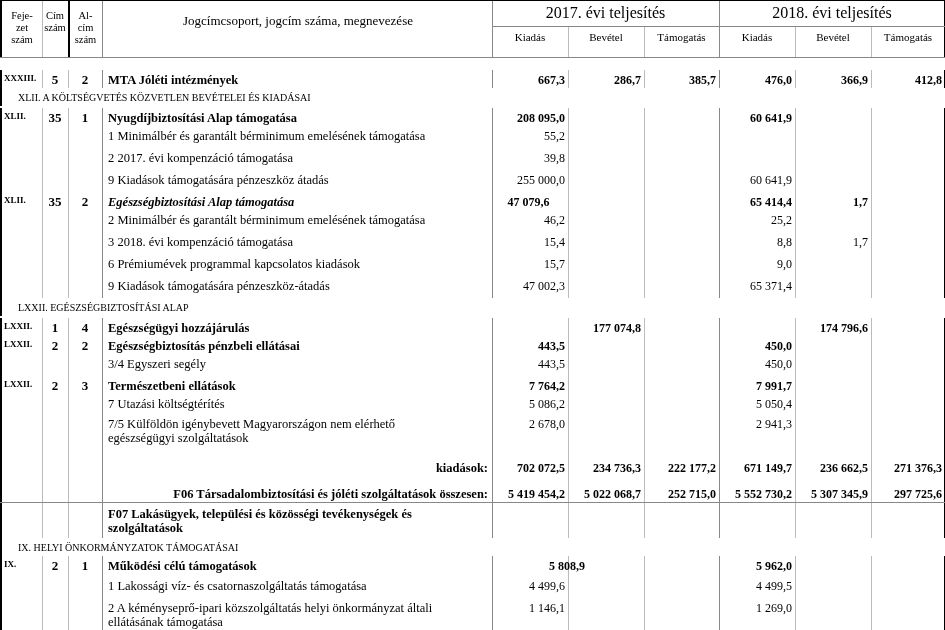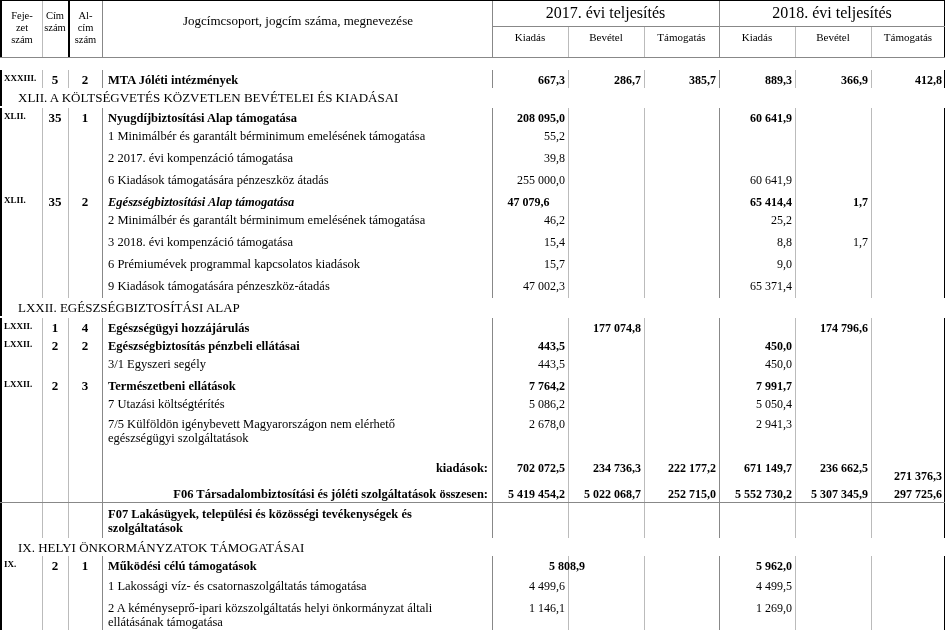--- a/index.html
+++ b/index.html
@@ -11,21 +11,21 @@
   .vl.light { background:#bbb; }
   .hl { position:absolute; height:1px; background:#888; }
   .hl.dark { background:#000; }
   .txt { position:absolute; white-space:nowrap; font-size:12.5px; line-height:14px; }
   .b { font-weight:bold; }
   .hdr { position:absolute; text-align:center; font-size:10.5px; line-height:12px; }
   .num { position:absolute; text-align:right; font-size:12px; line-height:14px; white-space:nowrap; }
   .num.b { font-weight:bold; }
   .code { position:absolute; text-align:center; font-weight:bold; font-size:13px; line-height:14px; }
   .fej { position:absolute; font-weight:bold; font-size:9px; line-height:12px; }
-  .section { position:absolute; font-size:13px; line-height:15px; white-space:nowrap; }
+  .section { position:absolute; font-size:10px; line-height:15px; white-space:nowrap; }
 </style>
 </head>
 <body>
 
 <div id="doc">
     <div class="vl dark" style="left:0;top:0;height:57px;"></div>
     <div class="vl light" style="left:42px;top:0;height:57px;"></div>
     <div class="vl dark" style="left:68px;top:0;height:57px;"></div>
     <div class="vl" style="left:102px;top:0;height:57px;"></div>
     <div class="vl" style="left:492px;top:0;height:57px;"></div>
@@ -46,21 +46,21 @@
     <div class="vl light" style="left:871px;top:70px;height:18px;"></div>
     <div class="vl" style="left:719px;top:70px;height:18px;"></div>
     <div class="vl dark" style="left:944px;top:70px;height:18px;"></div>
     <div class="fej" style="left:4px;top:72px;">XXXIII.</div>
     <div class="code" style="left:42px;top:73px;width:26px;">5</div>
     <div class="code" style="left:68px;top:73px;width:34px;">2</div>
     <div class="txt b" style="left:108px;top:73px;">MTA Jóléti intézmények</div>
     <div class="num b" style="left:492px;width:73px;top:73px;">667,3</div>
     <div class="num b" style="left:568px;width:73px;top:73px;">286,7</div>
     <div class="num b" style="left:644px;width:72px;top:73px;">385,7</div>
-    <div class="num b" style="left:719px;width:73px;top:73px;">889,3</div>
+    <div class="num b" style="left:719px;width:73px;top:73px;">476,0</div>
     <div class="num b" style="left:795px;width:73px;top:73px;">366,9</div>
     <div class="num b" style="left:871px;width:71px;top:73px;">412,8</div>
     <div class="vl dark" style="left:0;top:88px;height:18px;"></div>
     <div class="section" style="left:18px;top:90px;">XLII. A KÖLTSÉGVETÉS KÖZVETLEN BEVÉTELEI ÉS KIADÁSAI</div>
     <div class="vl dark" style="left:0;top:108px;height:18px;"></div>
     <div class="vl light" style="left:42px;top:108px;height:18px;"></div>
     <div class="vl light" style="left:68px;top:108px;height:18px;"></div>
     <div class="vl" style="left:102px;top:108px;height:18px;"></div>
     <div class="vl" style="left:492px;top:108px;height:18px;"></div>
     <div class="vl light" style="left:568px;top:108px;height:18px;"></div>
@@ -105,21 +105,21 @@
     <div class="vl light" style="left:42px;top:170px;height:22px;"></div>
     <div class="vl light" style="left:68px;top:170px;height:22px;"></div>
     <div class="vl" style="left:102px;top:170px;height:22px;"></div>
     <div class="vl" style="left:492px;top:170px;height:22px;"></div>
     <div class="vl light" style="left:568px;top:170px;height:22px;"></div>
     <div class="vl light" style="left:644px;top:170px;height:22px;"></div>
     <div class="vl light" style="left:795px;top:170px;height:22px;"></div>
     <div class="vl light" style="left:871px;top:170px;height:22px;"></div>
     <div class="vl" style="left:719px;top:170px;height:22px;"></div>
     <div class="vl dark" style="left:944px;top:170px;height:22px;"></div>
-    <div class="txt" style="left:108px;top:173px;">6 Kiadások támogatására pénzeszköz átadás</div>
+    <div class="txt" style="left:108px;top:173px;">9 Kiadások támogatására pénzeszköz átadás</div>
     <div class="num" style="left:492px;width:73px;top:173px;">255 000,0</div>
     <div class="num" style="left:719px;width:73px;top:173px;">60 641,9</div>
     <div class="vl dark" style="left:0;top:192px;height:18px;"></div>
     <div class="vl light" style="left:42px;top:192px;height:18px;"></div>
     <div class="vl light" style="left:68px;top:192px;height:18px;"></div>
     <div class="vl" style="left:102px;top:192px;height:18px;"></div>
     <div class="vl" style="left:492px;top:192px;height:18px;"></div>
     <div class="vl light" style="left:568px;top:192px;height:18px;"></div>
     <div class="vl light" style="left:644px;top:192px;height:18px;"></div>
     <div class="vl light" style="left:795px;top:192px;height:18px;"></div>
@@ -230,21 +230,21 @@
     <div class="vl light" style="left:42px;top:354px;height:22px;"></div>
     <div class="vl light" style="left:68px;top:354px;height:22px;"></div>
     <div class="vl" style="left:102px;top:354px;height:22px;"></div>
     <div class="vl" style="left:492px;top:354px;height:22px;"></div>
     <div class="vl light" style="left:568px;top:354px;height:22px;"></div>
     <div class="vl light" style="left:644px;top:354px;height:22px;"></div>
     <div class="vl light" style="left:795px;top:354px;height:22px;"></div>
     <div class="vl light" style="left:871px;top:354px;height:22px;"></div>
     <div class="vl" style="left:719px;top:354px;height:22px;"></div>
     <div class="vl dark" style="left:944px;top:354px;height:22px;"></div>
-    <div class="txt" style="left:108px;top:357px;">3/1 Egyszeri segély</div>
+    <div class="txt" style="left:108px;top:357px;">3/4 Egyszeri segély</div>
     <div class="num" style="left:492px;width:73px;top:357px;">443,5</div>
     <div class="num" style="left:719px;width:73px;top:357px;">450,0</div>
     <div class="vl dark" style="left:0;top:376px;height:18px;"></div>
     <div class="vl light" style="left:42px;top:376px;height:18px;"></div>
     <div class="vl light" style="left:68px;top:376px;height:18px;"></div>
     <div class="vl" style="left:102px;top:376px;height:18px;"></div>
     <div class="vl" style="left:492px;top:376px;height:18px;"></div>
     <div class="vl light" style="left:568px;top:376px;height:18px;"></div>
     <div class="vl light" style="left:644px;top:376px;height:18px;"></div>
     <div class="vl light" style="left:795px;top:376px;height:18px;"></div>
@@ -296,21 +296,21 @@
     <div class="vl light" style="left:795px;top:456px;height:26px;"></div>
     <div class="vl light" style="left:871px;top:456px;height:26px;"></div>
     <div class="vl" style="left:719px;top:456px;height:26px;"></div>
     <div class="vl dark" style="left:944px;top:456px;height:26px;"></div>
     <div class="txt b" style="right:457px;top:461px;">kiadások:</div>
     <div class="num b" style="left:492px;width:73px;top:461px;">702 072,5</div>
     <div class="num b" style="left:568px;width:73px;top:461px;">234 736,3</div>
     <div class="num b" style="left:644px;width:72px;top:461px;">222 177,2</div>
     <div class="num b" style="left:719px;width:73px;top:461px;">671 149,7</div>
     <div class="num b" style="left:795px;width:73px;top:461px;">236 662,5</div>
-    <div class="num b" style="left:871px;width:71px;top:461px;margin-top:8px;">271 376,3</div>
+    <div class="num b" style="left:871px;width:71px;top:461px;">271 376,3</div>
     <div class="vl dark" style="left:0;top:482px;height:22px;"></div>
     <div class="vl light" style="left:42px;top:482px;height:22px;"></div>
     <div class="vl light" style="left:68px;top:482px;height:22px;"></div>
     <div class="vl" style="left:102px;top:482px;height:22px;"></div>
     <div class="vl" style="left:492px;top:482px;height:22px;"></div>
     <div class="vl light" style="left:568px;top:482px;height:22px;"></div>
     <div class="vl light" style="left:644px;top:482px;height:22px;"></div>
     <div class="vl light" style="left:795px;top:482px;height:22px;"></div>
     <div class="vl light" style="left:871px;top:482px;height:22px;"></div>
     <div class="vl" style="left:719px;top:482px;height:22px;"></div>

